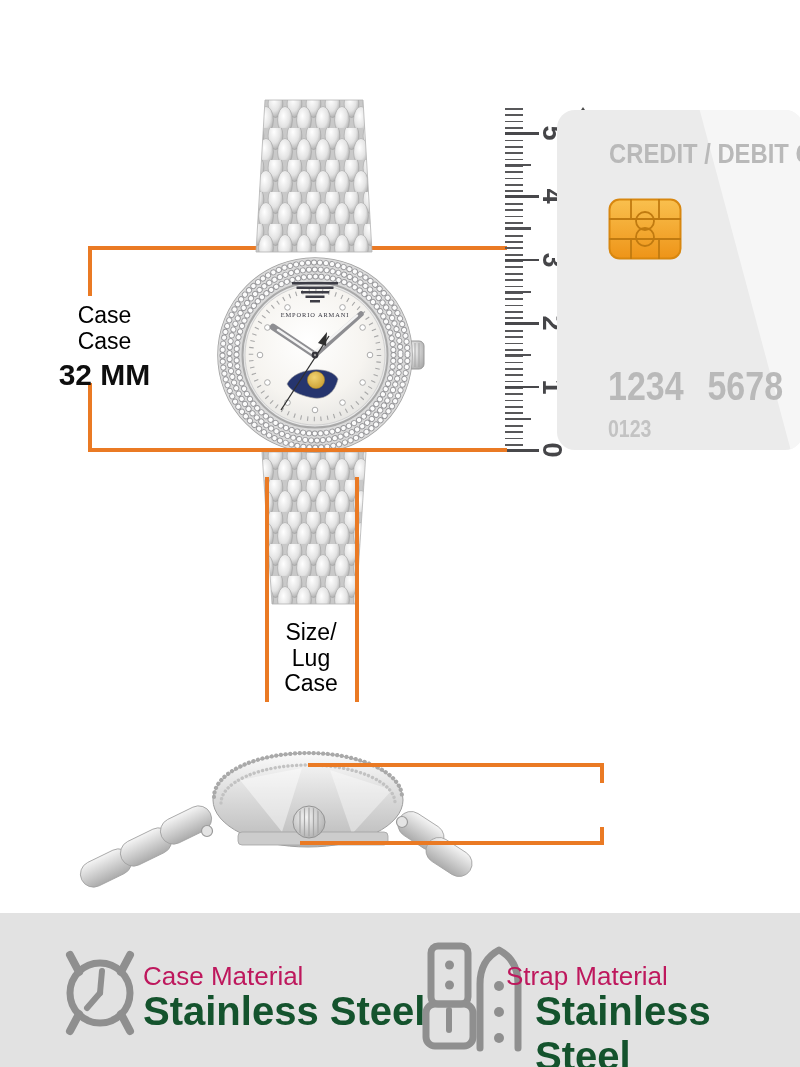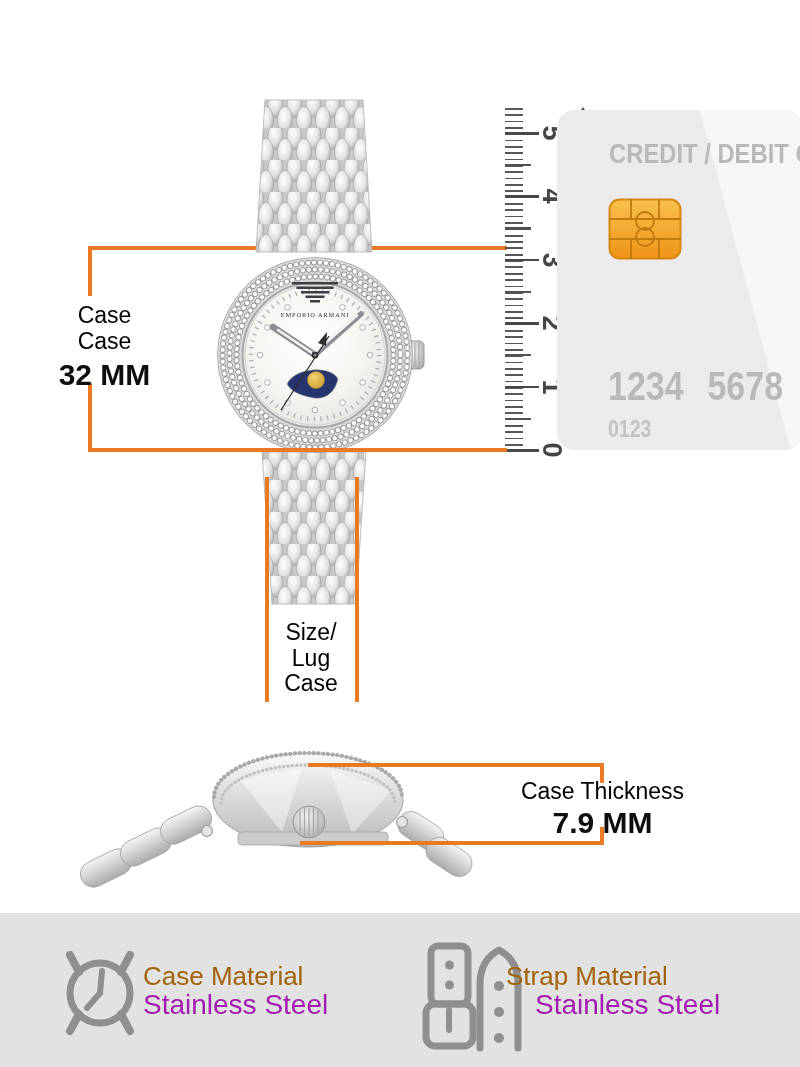--- a/index.html
+++ b/index.html
@@ -40,22 +40,22 @@
   .chip{position:absolute;left:51px;top:88px;}
   .card-number{position:absolute;left:51px;top:254px;font-size:40px;font-weight:bold;color:#b9b9b9;
     white-space:nowrap;transform:scaleX(0.85);transform-origin:left top;}
   .card-number .gap{display:inline-block;width:28px;}
   .card-sub{position:absolute;left:51px;top:306px;font-size:23px;font-weight:bold;color:#c3c3c3;
     transform:scaleX(0.85);transform-origin:left top;}
   
   .art{position:absolute;left:0;top:0;z-index:2;pointer-events:none;}
   
   .footer{position:absolute;left:0;top:913px;width:800px;height:154px;background:#e2e2e2;z-index:2;}
-  .f-label{position:absolute;font-size:26px;color:#a16207;}
-  .f-value{position:absolute;font-size:28px;font-weight:normal;color:#a21caf;}
+  .f-label{position:absolute;font-size:26px;color:#be185d;}
+  .f-value{position:absolute;font-size:40px;font-weight:bold;color:#14532d;}
 </style>
 </head>
 <body>
 
 <div class="stage">
 
   <div class="o z1" style="left:88px;top:246px;width:419px;height:4px;"></div>
   <div class="o z1" style="left:88px;top:246px;width:4px;height:50px;"></div>
   <div class="o z1" style="left:88px;top:383px;width:4px;height:69px;"></div>
 
@@ -72,24 +72,20 @@
     <div class="l">Case</div>
     <div class="v">32 MM</div>
   </div>
 
   <div class="anno" style="left:245px;top:620px;width:132px;">
     <div class="l">Size/</div>
     <div class="l">Lug</div>
     <div class="l">Case</div>
   </div>
 
-  <div class="anno" style="left:495px;top:779px;width:215px;">
-    <div class="l">Case Thickness</div>
-    <div class="v" style="margin-top:1px;">7.9 MM</div>
-  </div>
 
   <div>
     <div class="ruler-ticks t-minor"></div>
     <div class="ruler-ticks t-med"></div>
     <div class="ruler-ticks t-major"></div>
     <span class="rnum" style="top:437px;">0</span>
     <span class="rnum" style="top:373.6px;">1</span>
     <span class="rnum" style="top:310.2px;">2</span>
     <span class="rnum" style="top:246.8px;">3</span>
     <span class="rnum" style="top:183.4px;">4</span>

